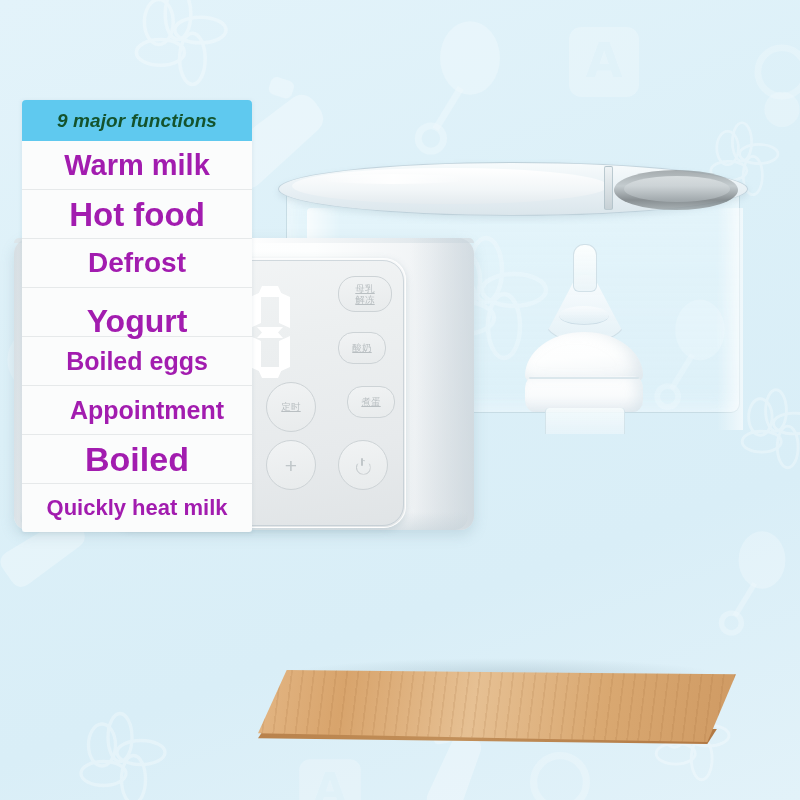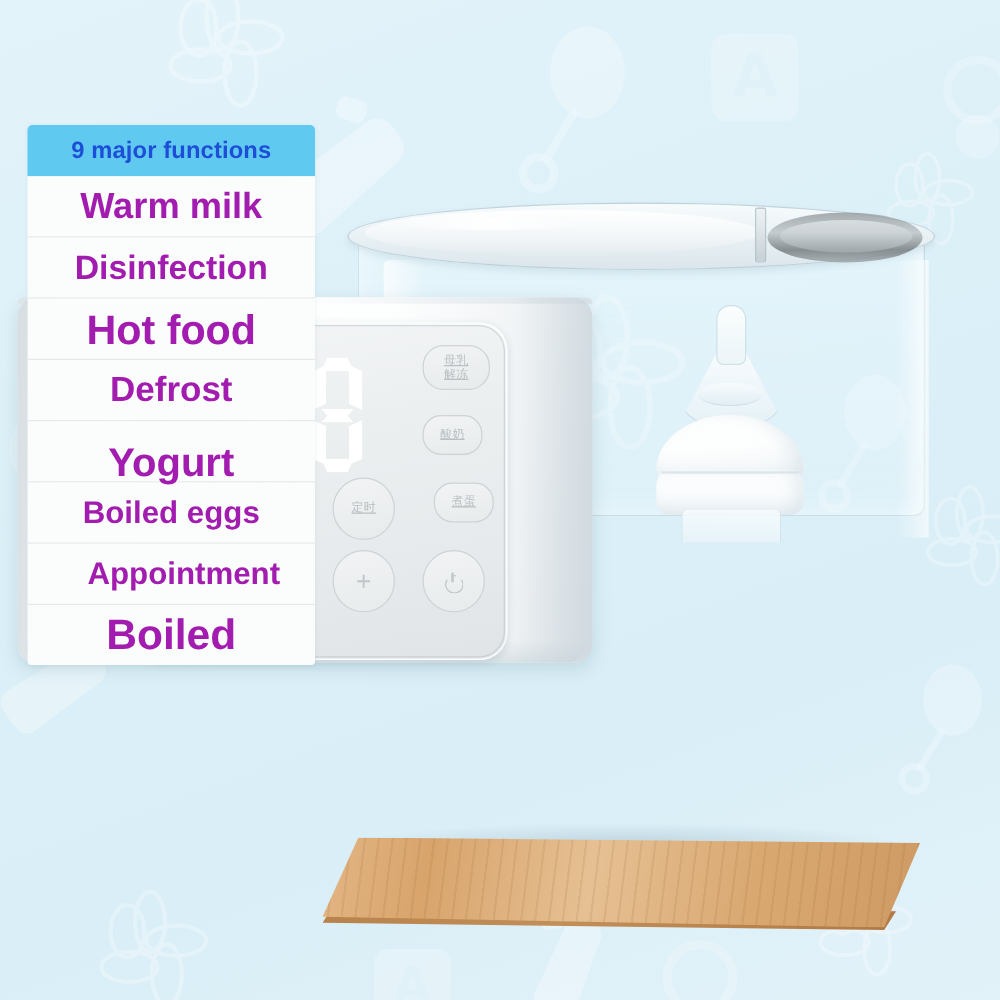--- a/index.html
+++ b/index.html
@@ -11,23 +11,23 @@
   #stage{position:relative;width:800px;height:800px;overflow:hidden;
     background:linear-gradient(160deg,#e3f3fa 0%,#dcf0f8 40%,#d9eef7 70%,#e2f2f9 100%);}
 
   
   .bg-pattern{position:absolute;inset:0;opacity:.55;}
   .bg-pattern svg{width:100%;height:100%;display:block;}
 
   
   .feature-list{position:absolute;left:22px;top:100px;width:230px;z-index:40;
     box-shadow:0 1px 4px rgba(120,150,165,.18);}
-  .feature-badge{background:#5fc9ef;color:#1d4ed8;height:41px;line-height:41px;
+  .feature-badge{background:#5fc9ef;color:#14532d;height:41px;line-height:41px;
     text-align:center;font-size:19px;font-weight:700;letter-spacing:.1px;
-    border-radius:4px 4px 0 0;}
+    border-radius:4px 4px 0 0;font-style:italic;}
   .feature-row{background:#fbfcfc;height:48px;display:flex;align-items:center;
     justify-content:center;border-bottom:1px solid #e6e9ea;}
   .feature-row:last-child{border-bottom:none;border-radius:0 0 3px 3px;}
   .feature-row span{color:#a21caf;font-weight:700;white-space:nowrap;line-height:1;}
 
   
   .product{position:absolute;left:268px;top:160px;width:500px;height:570px;z-index:20;}
 
   .board{position:absolute;left:-10px;top:510px;width:500px;height:0;z-index:5;}
   .board-top{position:absolute;left:0;top:0;width:478px;height:72px;
@@ -357,35 +357,35 @@
         <span class="bar"></span>
     </span>
   </div>
 
   <div class="feature-list">
     <div class="feature-badge">9 major functions</div>
     <div class="feature-row">
         <span style="font-size: 29px;">Warm milk</span>
       </div>
     <div class="feature-row">
-        <span style="font-size: 27px;">Disinfection</span>
-      </div>
-    <div class="feature-row">
         <span style="font-size: 33px;">Hot food</span>
       </div>
     <div class="feature-row">
         <span style="font-size: 28px;">Defrost</span>
       </div>
     <div class="feature-row">
         <span style="font-size: 32px; margin-top: 18px;">Yogurt</span>
       </div>
     <div class="feature-row">
         <span style="font-size: 25px;">Boiled eggs</span>
       </div>
     <div class="feature-row">
         <span style="font-size: 25px; margin-left: 20px;">Appointment</span>
       </div>
     <div class="feature-row">
         <span style="font-size: 34px;">Boiled</span>
       </div>
+    <div class="feature-row">
+        <span style="font-size: 22px;">Quickly heat milk</span>
+      </div>
   </div>
 
 </div>
 
 </body></html>

